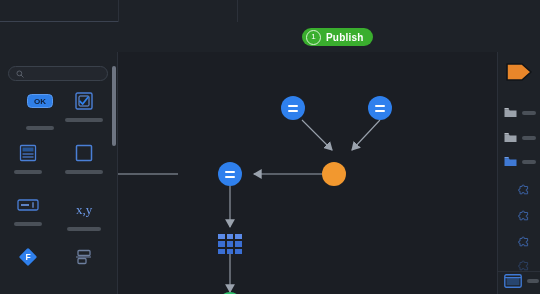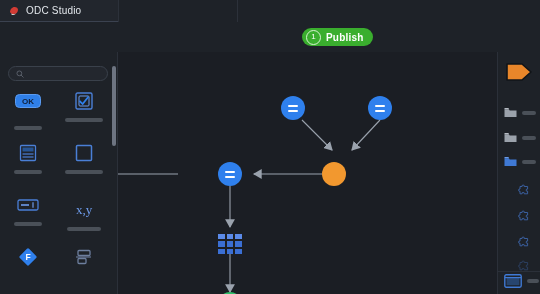--- a/index.html
+++ b/index.html
@@ -80,29 +80,20 @@
   .rp-divider{position:absolute;left:0;width:43px;height:1px;background:#2b3039;}
   .rp-foot{position:absolute;left:6px;bottom:6px;display:flex;align-items:center;gap:5px;cursor:pointer;}
   .dim{opacity:.45;}
 </style>
 </head>
 <body>
 
 <div id="app">
 
   <div class="titlebar">
-    <div class="tab active">
-      <span class="logo">
-        <svg width="12" height="12" viewBox="0 0 12 12">
-          <path d="M2 7.2C2 4.3 4.1 2 6.6 2c2 0 3.4 1.3 3.4 3 0 2.3-2 4.1-4.4 4.1-.9 0-1.6-.2-2.1-.6z" fill="#d13b34"></path>
-          <path d="M3.4 8.6c.6.4 1.3.6 2.2.6 1 0 1.9-.3 2.6-.8-.8.9-2 1.5-3.3 1.5-.6 0-1.1-.1-1.5-.3z" fill="#f0f0f0"></path>
-        </svg>
-      </span>
-      <span class="tablabel">ODC Studio</span>
-    </div>
     <div class="tab t2">
       <span class="tablabel"></span>
     </div>
     <div class="tab t3">
       <span class="tablabel"></span>
     </div>
     <div class="tabline"></div>
   </div>
 
   <div class="toolbar"></div>
@@ -116,21 +107,21 @@
     <div class="search">
       <svg width="8" height="8" viewBox="0 0 10 10">
         <circle cx="4.2" cy="4.2" r="3" fill="none" stroke="#7b838f" stroke-width="1"></circle>
         <line x1="6.4" y1="6.4" x2="9" y2="9" stroke="#7b838f" stroke-width="1" stroke-linecap="round"></line>
       </svg>
       <span class="search-ph"></span>
     </div>
 
     <div class="grid">
 
-      <div class="cell" style="left:0px;top:0px;gap:8px;">
+      <div class="cell" style="left:12px;top:0px;gap:8px;">
         <span class="ico">
           <svg width="26" height="14" viewBox="0 0 26 14">
             <rect x="0.5" y="0.5" width="25" height="13" rx="4" fill="#2f7fe8" stroke="#5b9bf0"></rect>
             <text x="13" y="10" font-size="8" font-family="Liberation Sans, sans-serif" font-weight="bold" fill="#10203a" text-anchor="middle">OK</text>
           </svg>
         </span>
         <span class="cap"></span>
       </div>
 
       <div class="cell" style="left:56px;top:0px;">

